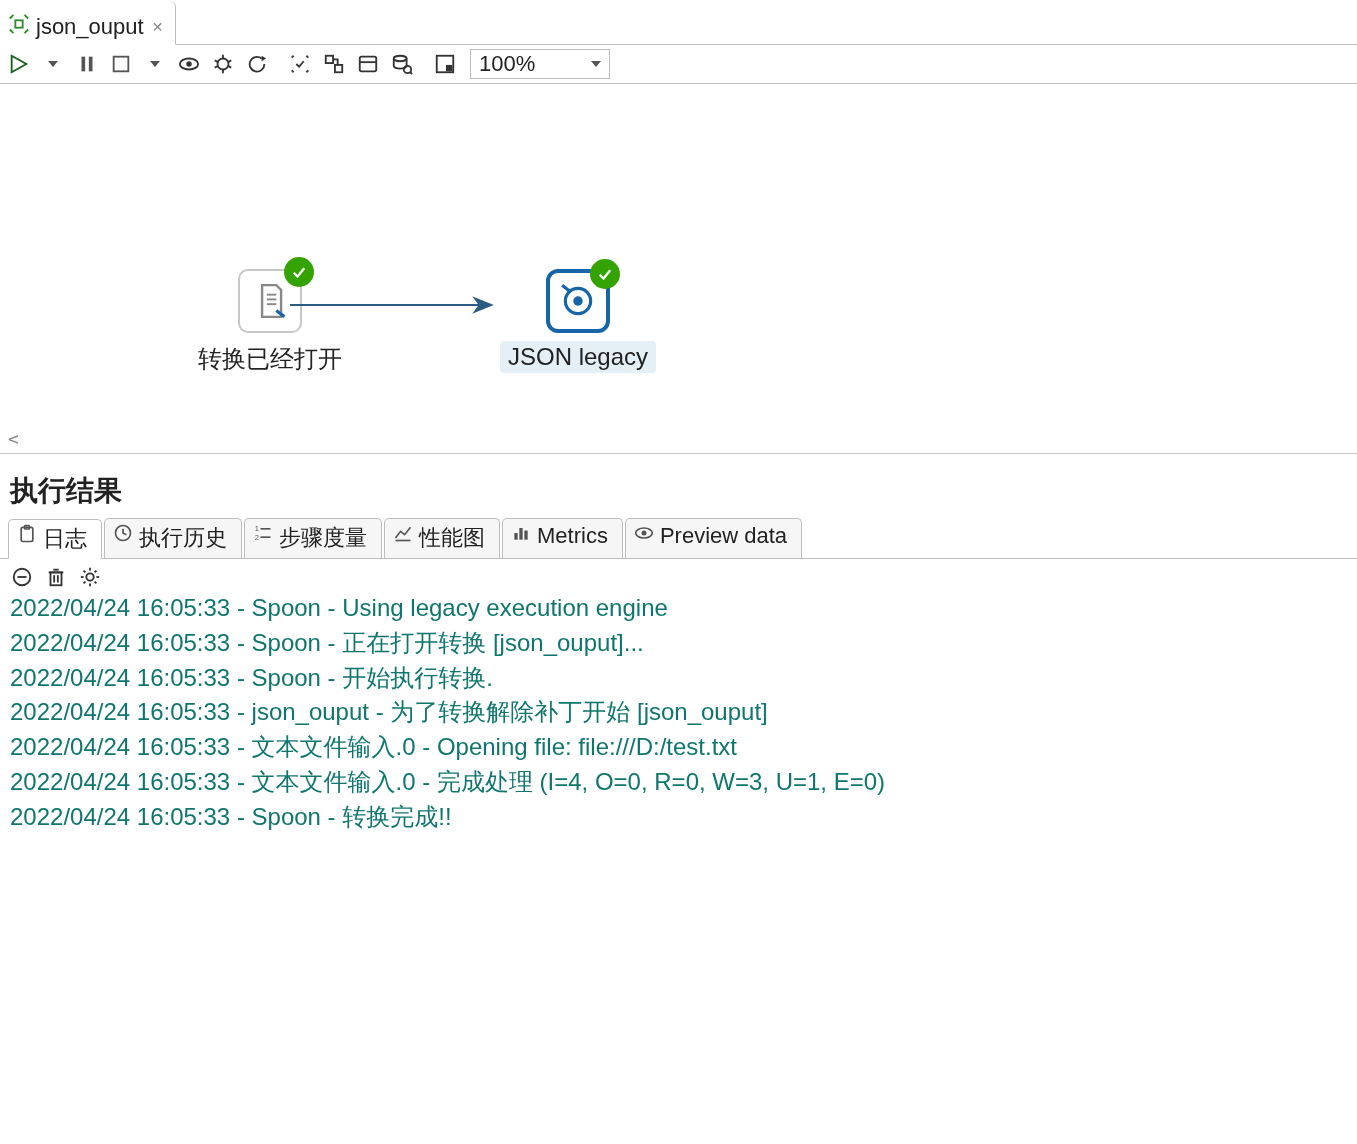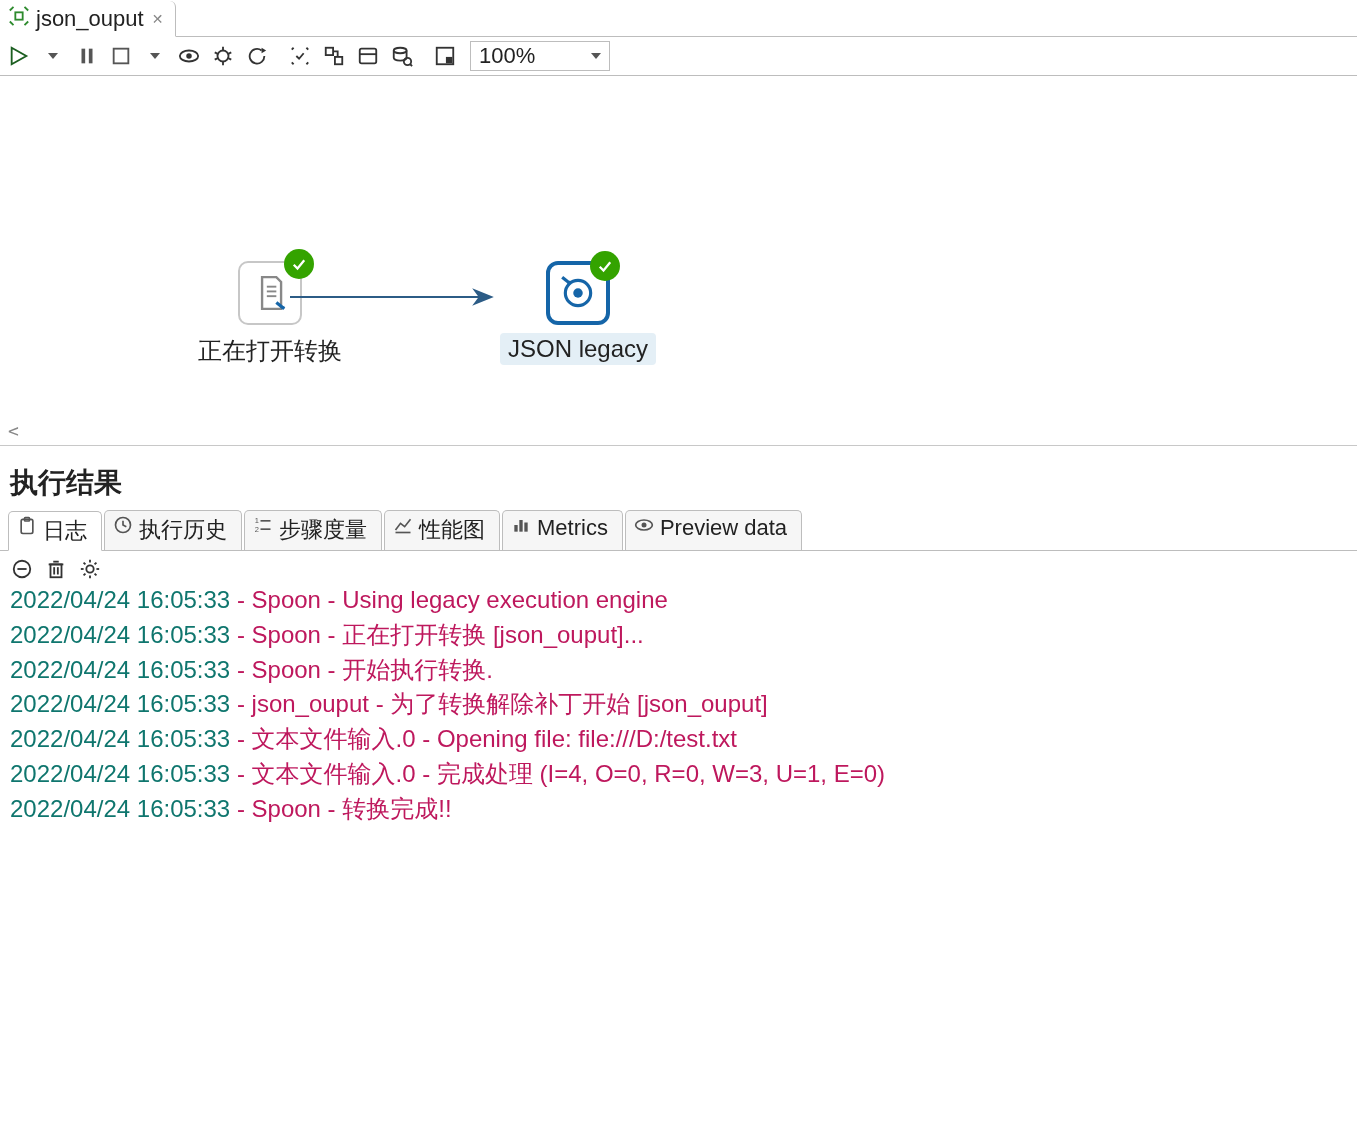--- a/index.html
+++ b/index.html
@@ -15,21 +15,21 @@
   
   .tabbar {
     display: flex;
     border-bottom: 1px solid #bdbdbd;
     background: #fff;
   }
   .tab {
     display: flex;
     align-items: center;
     gap: 6px;
-    padding: 4px 10px 4px 8px;
+    padding: 12px 10px 4px 8px;
     background: #fff;
     border-right: 1px solid #bdbdbd;
     border-top-left-radius: 6px;
     border-top-right-radius: 6px;
     position: relative;
     top: 1px;
     border-bottom: 1px solid #fff;
   }
   .tab .title { font-size: 22px; }
   .close-x {
@@ -179,21 +179,21 @@
   }
   .log-tool { width: 24px; height: 24px; cursor: pointer; display:flex; align-items:center; justify-content:center; }
 
   
   .log {
     padding: 2px 10px 20px;
     font-size: 24px;
     line-height: 1.45;
   }
   .log-line .ts { color: #0f766e; }
-  .log-line .txt { color: #be185d; }
+  .log-line .txt { color: #0f766e; }
 </style>
 </head>
 <body>
 
 <div class="tabbar">
   <div class="tab">
     <span>
       <svg width="22" height="22" viewBox="0 0 24 24">
           <g stroke="#2e8b2e" stroke-width="2" fill="none">
             <path d="M6 2 L2 6"></path>
@@ -312,21 +312,21 @@
         <line x1="10" y1="14" x2="16" y2="14" stroke="#888" stroke-width="1.2"></line>
         <path d="M16 18 l5 4" stroke="#1565a8" stroke-width="2"></path>
         <polygon points="21,22 19,22 21,20" fill="#1565a8"></polygon>
       </svg>
       <div class="node-badge">
         <svg width="18" height="18" viewBox="0 0 24 24">
             <polyline points="5,13 10,18 19,7" fill="none" stroke-width="3"></polyline>
           </svg>
       </div>
     </div>
-    <div class="node-label">正在打开转换</div>
+    <div class="node-label">转换已经打开</div>
   </div>
 
   <div class="arrow-line"></div>
   <svg class="arrow-head" width="26" height="26" viewBox="0 0 24 24">
     <polygon points="2,4 22,12 2,20 8,12" fill="#2c5c86"></polygon>
   </svg>
 
   <div class="node" style="left:500px; top:185px;">
     <div class="node-iconbox selected">
       <svg width="38" height="38" viewBox="0 0 24 24">

